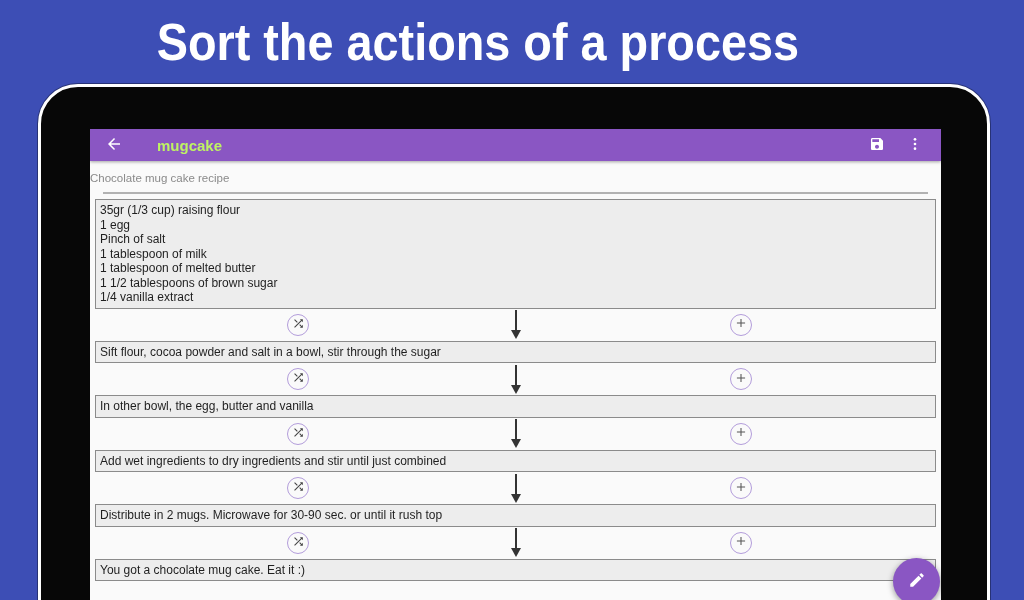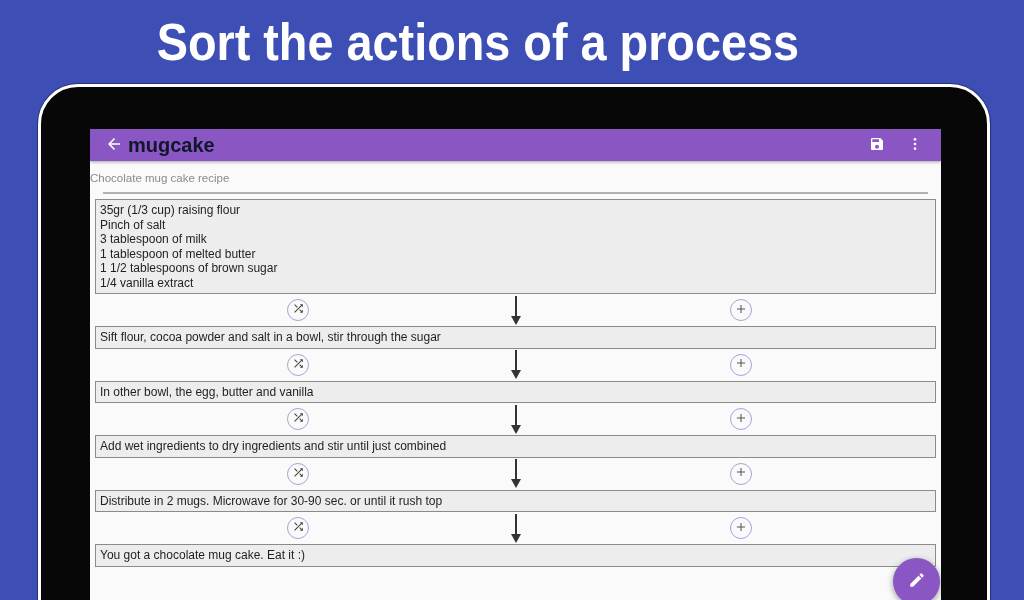--- a/index.html
+++ b/index.html
@@ -18,21 +18,21 @@
     box-shadow:0 0 0 1px rgba(0,0,0,.35);}
 
   
   .screen{position:absolute;left:90px;top:129px;width:851px;height:471px;
     background:#fafafa;overflow:hidden;}
 
   .toolbar{height:32px;background:#8a56c3;display:flex;align-items:center;
     padding:0 12px;box-shadow:0 1px 3px rgba(0,0,0,.35);position:relative;z-index:2;}
   .tb-btn{background:none;border:none;padding:0;margin:0;width:24px;height:24px;
     display:flex;align-items:center;justify-content:center;cursor:pointer;}
-  .tb-title{color:#0f172a;font-size:20px;font-weight:600;margin-left:2px;margin-right:auto;}
+  .tb-title{color:#bef264;font-size:15px;font-weight:600;margin-left:31px;margin-right:auto;}
   .tb-right{display:flex;align-items:center;gap:14px;margin-right:2px;}
 
   
   .content{position:relative;}
   .process-title{margin-top:10px;text-align:left;color:#8a8a8a;font-size:11.5px;line-height:14px;}
   .title-rule{height:2px;background:#b2b2b2;margin:7px 13px 5px 13px;}
 
   .step-box{margin:0 5px;background:#ededed;border:1px solid #8b8b8b;
     text-align:left;padding:3px 4px;box-sizing:border-box;}
   .step-line{font-size:12px;line-height:14.5px;color:#1f1f1f;}
@@ -90,22 +90,23 @@
       </button>
     </div>
   </div>
 
   <div class="content">
     <div class="process-title">Chocolate mug cake recipe</div>
     <div class="title-rule"></div>
     <div id="flow">
         <div class="step-box">
           <div class="step-line">35gr (1/3 cup) raising flour</div>
+          <div class="step-line">1 egg</div>
           <div class="step-line">Pinch of salt</div>
-          <div class="step-line">3 tablespoon of milk</div>
+          <div class="step-line">1 tablespoon of milk</div>
           <div class="step-line">1 tablespoon of melted butter</div>
           <div class="step-line">1 1/2 tablespoons of brown sugar</div>
           <div class="step-line">1/4 vanilla extract</div>
         </div>
   <div class="connector-row">
     <button class="circle-btn shuffle">
       <span>
         <svg width="13" height="13" viewBox="0 0 24 24">
                 <path fill="#444444" d="M10.59 9.17L5.41 4 4 5.41l5.17 5.17 1.42-1.41zM14.5 4l2.04 2.04L4 18.59 5.41 20 17.96 7.46 20 9.5V4h-5.5zm.33 9.41l-1.41 1.41 3.13 3.13L14.5 20H20v-5.5l-2.04 2.04-3.13-3.13z"></path>
               </svg>

